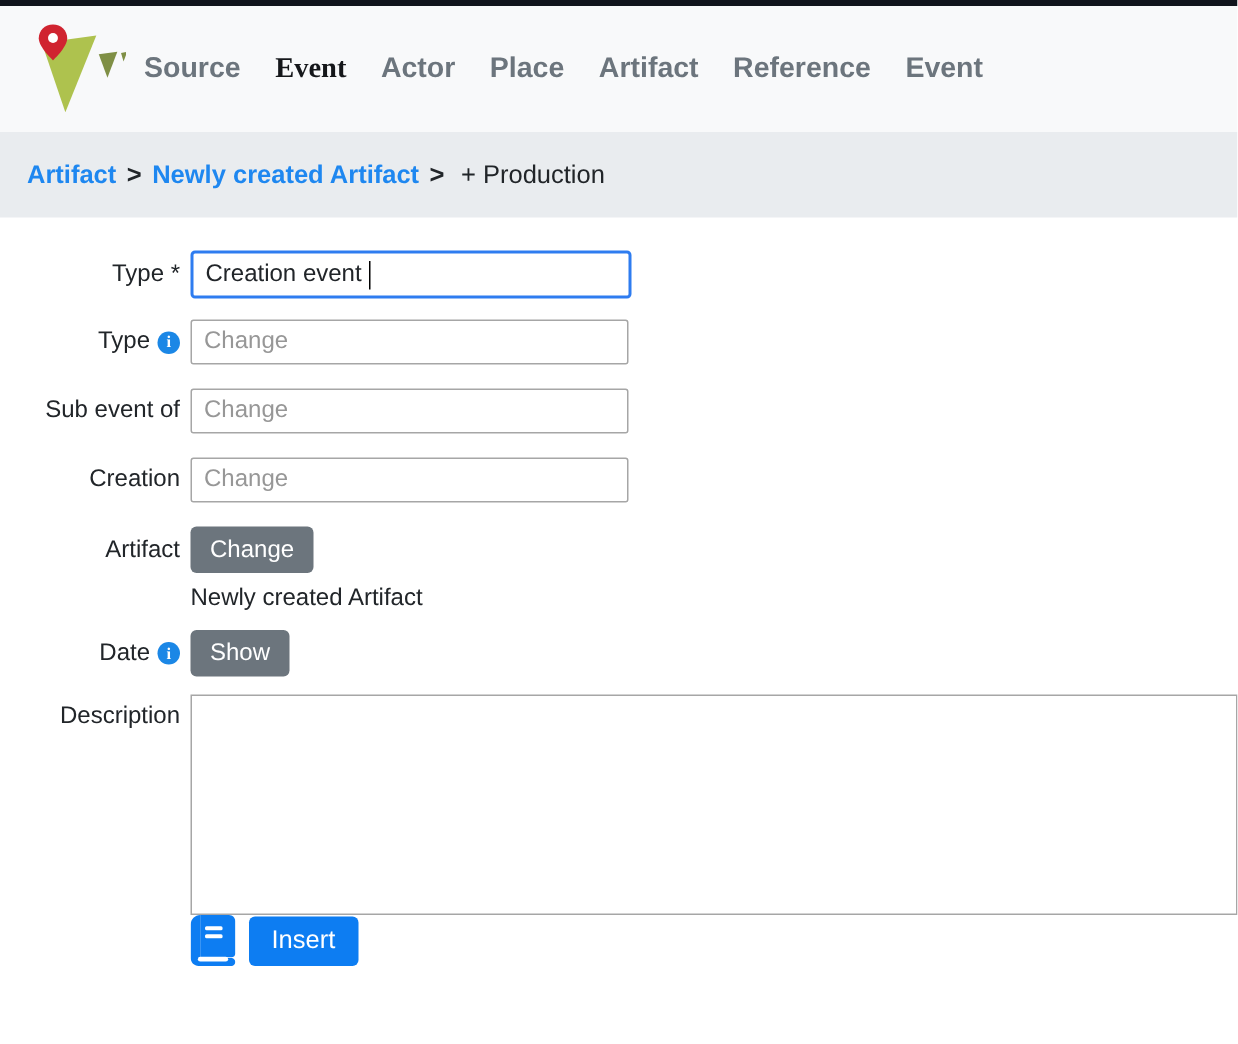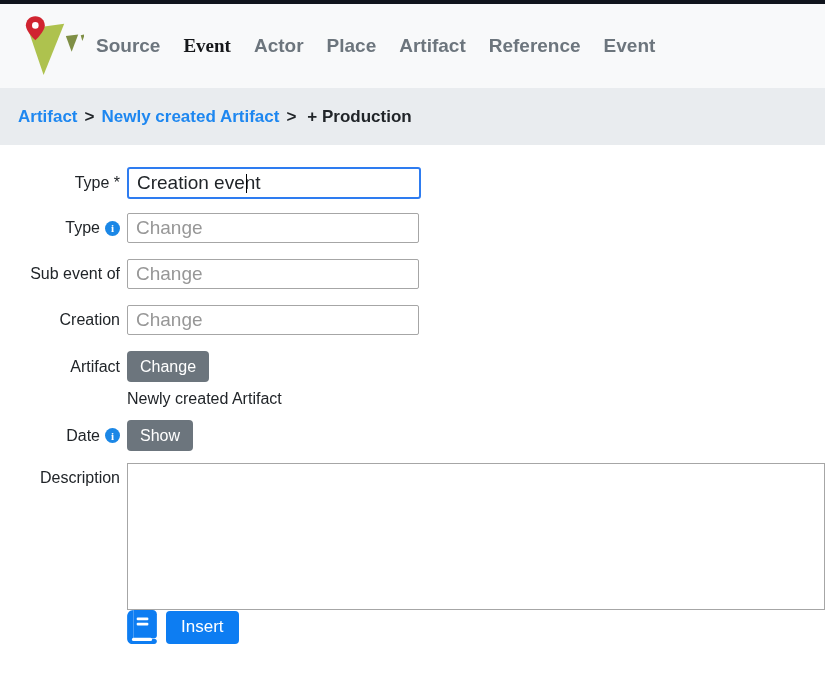--- a/index.html
+++ b/index.html
@@ -33,21 +33,21 @@
   .breadcrumb-bar {
     height: 57px;
     background: #e9ecef;
     display: flex;
     align-items: center;
     padding-left: 18px;
     font-size: 17px;
   }
   .crumb-link { color: #1e87f0; font-weight: 700; text-decoration: none; cursor: pointer; }
   .crumb-sep { font-weight: 700; color: #212529; margin: 0 7px; }
-  .crumb-current { color: #212529; font-weight: 700; margin-left: 4px; }
+  .crumb-current { color: #212529; font-weight: 400; margin-left: 4px; }
   
   .content { padding: 22px 0 0 16px; }
   .form-row { display: flex; align-items: center; }
   .form-row.align-top { align-items: flex-start; }
   .field-label {
     width: 104px;
     flex-shrink: 0;
     margin-right: 7px;
     font-size: 16px;
     color: #212529;
@@ -69,21 +69,21 @@
     align-items: center;
     justify-content: center;
     flex-shrink: 0;
     cursor: pointer;
   }
   .text-input {
     width: 292px;
     height: 30px;
     border: 1px solid #a6a6a6;
     border-radius: 2px;
-    font-size: 19px;
+    font-size: 16px;
     font-family: "Liberation Sans", sans-serif;
     padding: 0 8px;
     color: #212529;
     background: #ffffff;
     outline: none;
   }
   .text-input::placeholder { color: #979797; opacity: 1; }
   .input-wrap { position: relative; }
   .input-wrap .text-input.focused {
     width: 294px;

